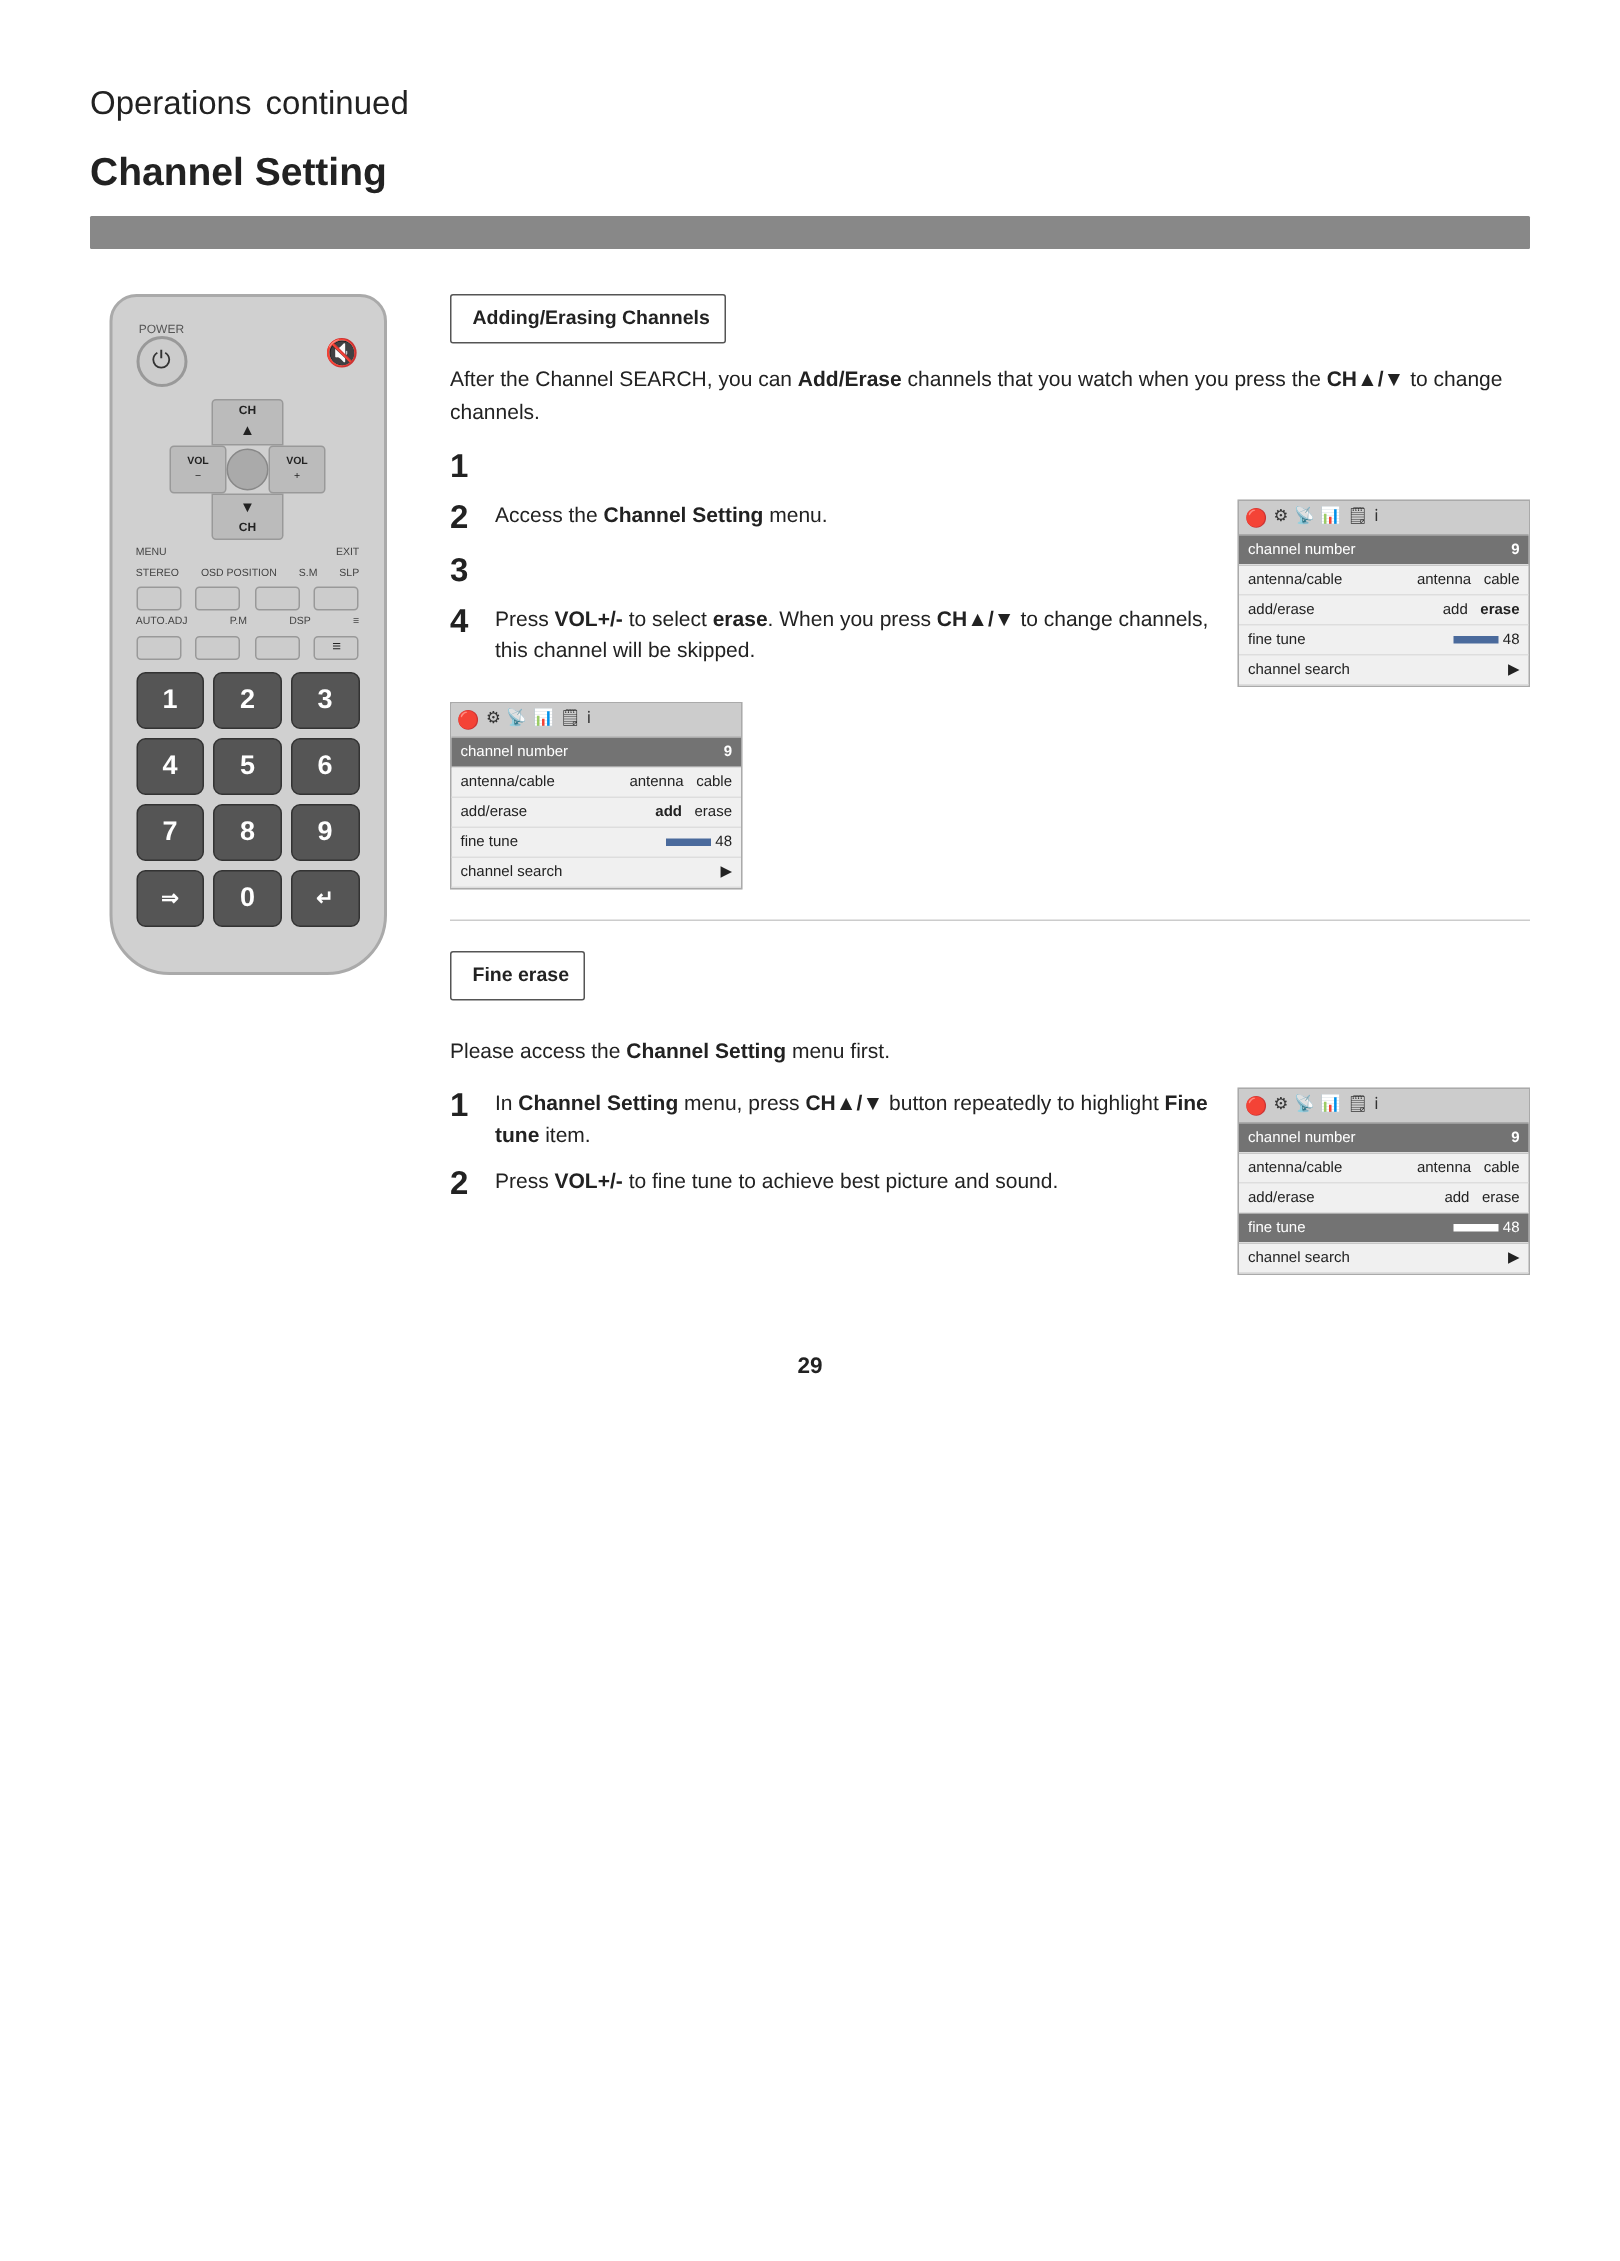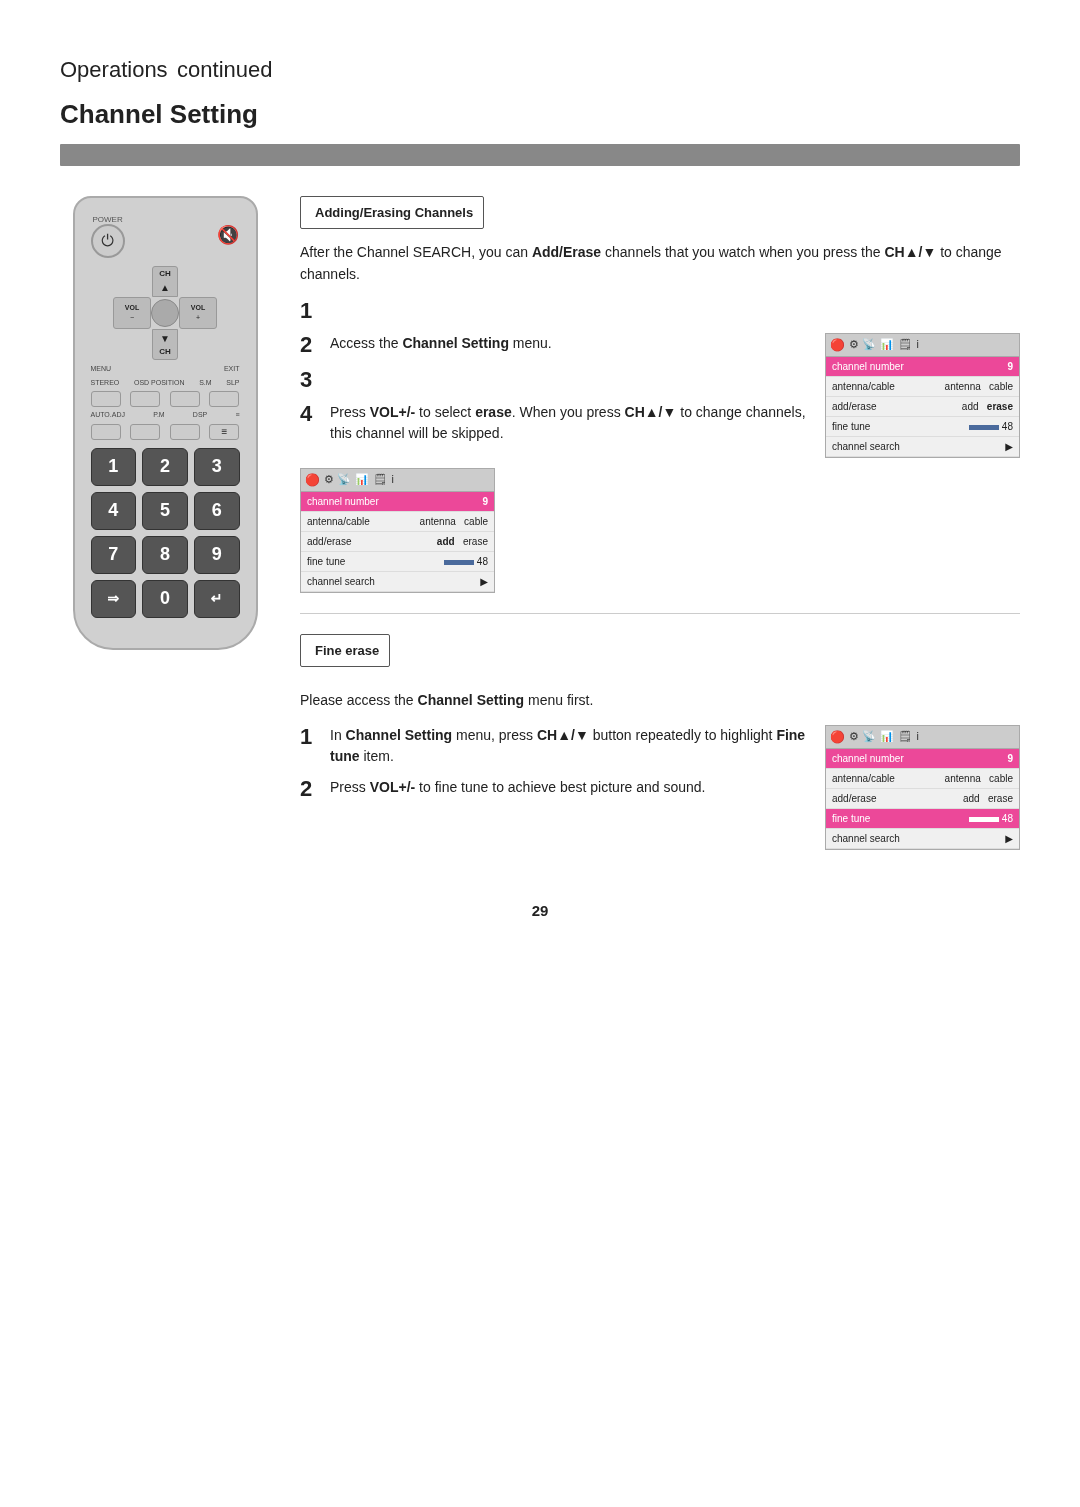--- a/index.html
+++ b/index.html
@@ -94,21 +94,21 @@
       margin: 4px 0;
     }
     .nav-row {
       display: flex;
       align-items: center;
       gap: 0px;
     }
     .nav-up-down {
       background: #bbb;
       border: 1px solid #999;
-      width: 26px;
+      width: 48px;
       height: 22px;
       display: flex;
       align-items: center;
       justify-content: center;
       font-size: 12px;
       border-radius: 3px;
     }
     .nav-side-btn {
       background: #bbb;
       border: 1px solid #999;
@@ -262,21 +262,21 @@
       font-size: 12px;
     }
     .tv-menu-row {
       display: flex;
       justify-content: space-between;
       padding: 2px 6px;
       font-size: 10px;
       border-bottom: 1px solid #ddd;
     }
     .tv-menu-row.highlighted {
-      background: #ec4899;
+      background: #737373;
       color: #fff;
     }
     .tv-menu-row .row-label {
       color: inherit;
     }
     .tv-menu-row .row-val {
       color: inherit;
       font-weight: bold;
     }
     .fine-bar {

